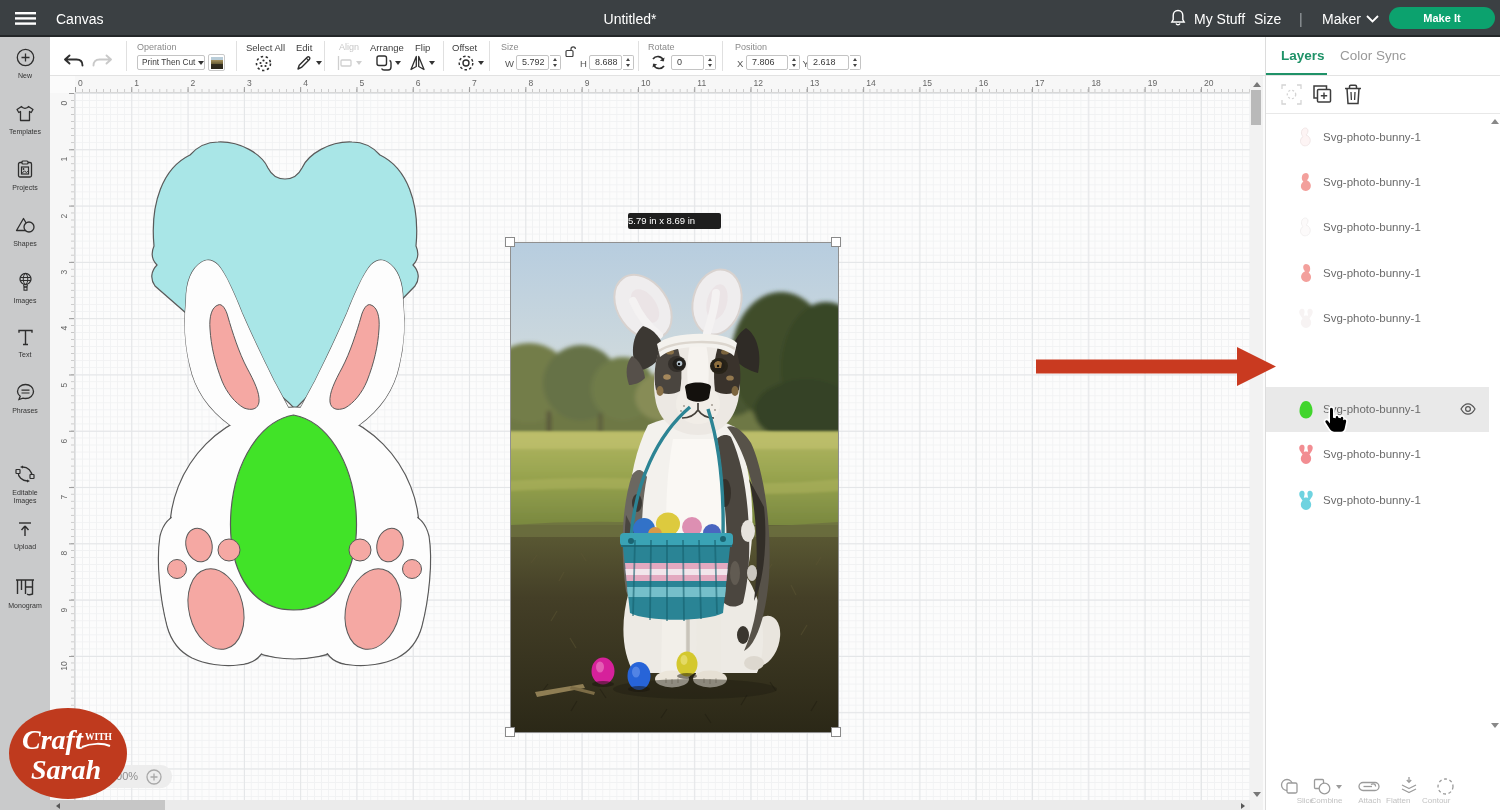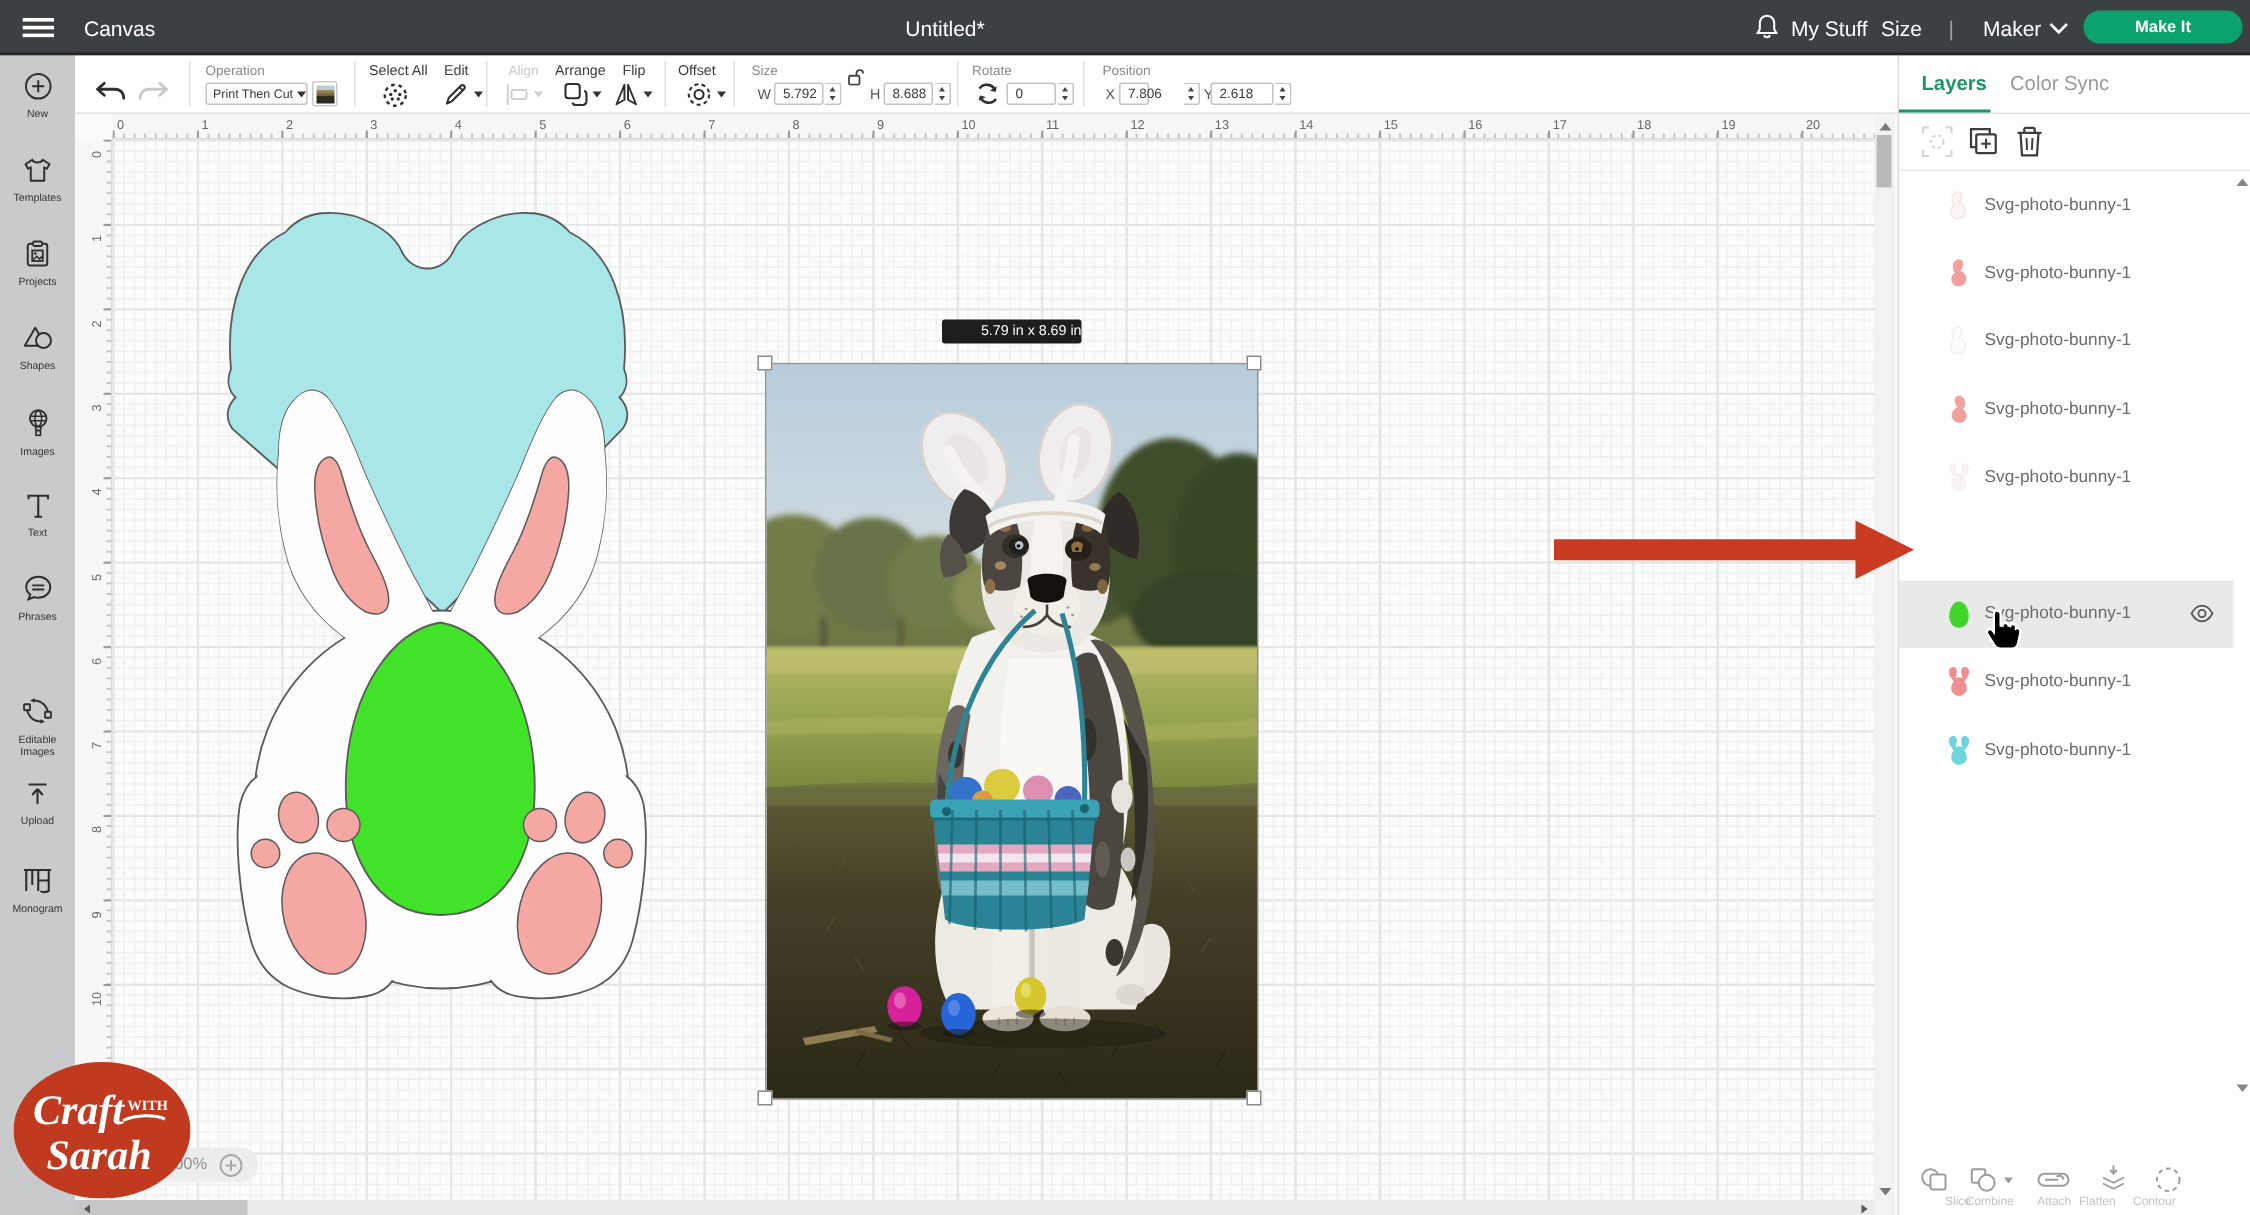--- a/index.html
+++ b/index.html
@@ -251,21 +251,21 @@
     <path d="M3 5 A6 6 0 0 1 13.5 6.5 M14 12 A6 6 0 0 1 3.5 10.5" fill="none" stroke="#2f2f2f" stroke-width="1.7"></path>
     <path d="M13.5 2.5 V6.8 H9.2" fill="none" stroke="#2f2f2f" stroke-width="0"></path>
       <path d="M14.6 3.6 L13.6 7.4 L9.8 6.4 Z" fill="#2f2f2f"></path>
       <path d="M2.4 13.4 L3.4 9.6 L7.2 10.6 Z" fill="#2f2f2f"></path>
   </svg>
   <div class="t-input" style="left:621px;width:33px">0</div>
   <div class="spin" style="left:655px"></div>
   <div class="t-div" style="left:672px"></div>
   <div class="t-lbl" style="left:685px;top:5px">Position</div>
   <div class="t-lbl2" style="left:687px;top:21px;color:#555">X</div>
-  <div class="t-input" style="left:696px;width:20px">7.806</div>
+  <div class="t-input" style="left:696px;width:42px">7.806</div>
   <div class="spin" style="left:739px"></div>
   <div class="t-lbl2" style="left:752.5px;top:21px;color:#555">Y</div>
   <div class="t-input" style="left:757px;width:42px">2.618</div>
   <div class="spin" style="left:800px"></div>
 </div>
 
 <div id="canvas">
   <div id="grid"></div>
   <div id="hruler">
       <div class="ticks"></div>
@@ -532,21 +532,21 @@
     <ellipse cx="128" cy="446" rx="11" ry="3" fill="#17140c" opacity="0.5"></ellipse>
     <ellipse cx="176" cy="433" rx="10" ry="3" fill="#17140c" opacity="0.5"></ellipse>
   </svg>
 
   <div class="abs" style="left:459.5px;top:165.5px;width:329px;height:491px;border:1px solid #909090"></div>
   <div class="abs" style="left:455px;top:161px;width:10px;height:10px;background:#fff;border:1px solid #8a8a8a"></div>
   <div class="abs" style="left:781px;top:161px;width:10px;height:10px;background:#fff;border:1px solid #8a8a8a"></div>
   <div class="abs" style="left:455px;top:651px;width:10px;height:10px;background:#fff;border:1px solid #8a8a8a"></div>
   <div class="abs" style="left:781px;top:651px;width:10px;height:10px;background:#fff;border:1px solid #8a8a8a"></div>
 
-  <div class="abs" style="left:578px;top:137px;width:93px;height:16px;background:#1e1e1e;border-radius:2px;color:#fff;font-size:9.5px;text-align:right;line-height:16px">5.79&nbsp;in x 8.69&nbsp;in</div>
+  <div class="abs" style="left:578px;top:137px;width:93px;height:16px;background:#1e1e1e;border-radius:2px;color:#fff;font-size:9.5px;text-align:left;line-height:16px">5.79&nbsp;in x 8.69&nbsp;in</div>
 </div>
 
 <div id="rpanel">
   <div class="tab" style="left:15px;color:#1f9268;font-weight:bold">Layers</div>
   <div class="tab" style="left:74px;color:#999">Color Sync</div>
   <div class="abs" style="left:0;top:36px;width:61px;height:3px;background:#1f9268"></div>
   <div class="abs" style="left:0;top:38px;width:235px;height:1px;background:#e3e3e3"></div>
 
   <svg class="abs" style="left:15px;top:47px" width="21" height="21" viewBox="0 0 21 21">
     <g stroke="#d4d4d4" fill="none" stroke-width="1.3">

